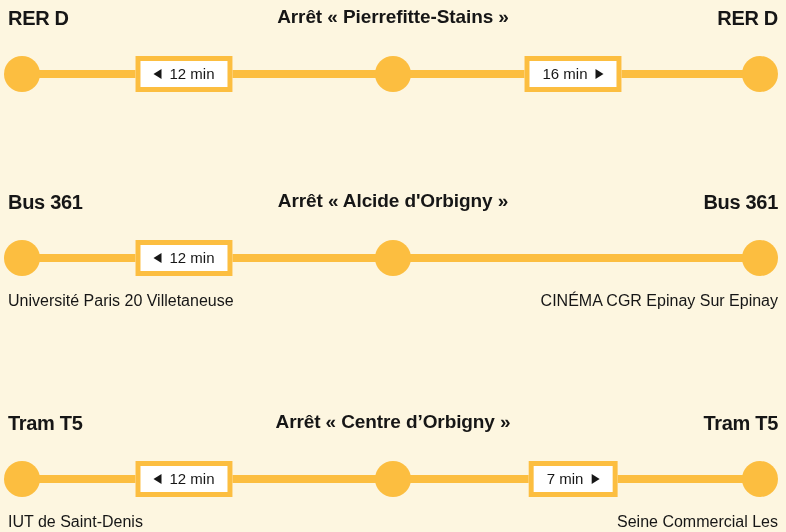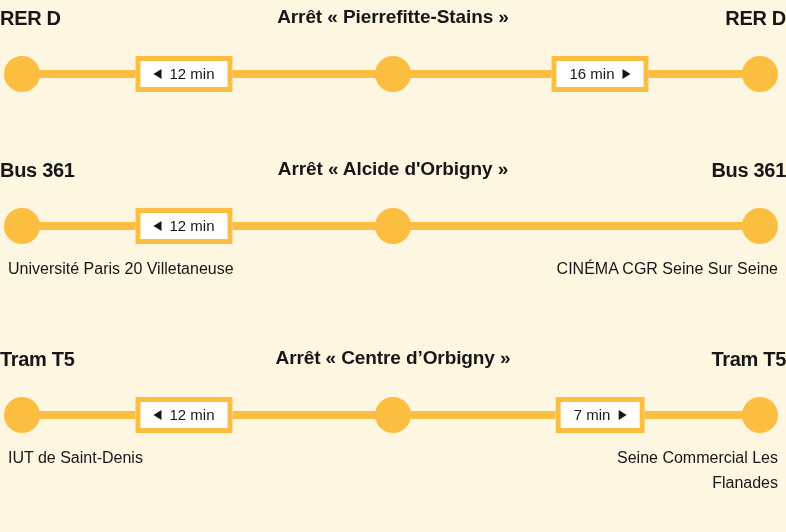--- a/index.html
+++ b/index.html
@@ -13,26 +13,26 @@
   body {
     width: 786px;
     height: 532px;
     background: var(--background);
     font-family: "Liberation Sans", sans-serif;
     color: var(--text);
     overflow: hidden;
     padding-top: 6px;
   }
   .row { position: relative; }
-  .row + .row { margin-top: 66px; }
+  .row + .row { margin-top: 98px; }
 
   .row-header {
     position: relative;
     height: 24px;
-    padding: 0 0;
+    padding: 0 8px;
   }
   .line-name {
     font-size: 20px;
     font-weight: 700;
     letter-spacing: -0.3px;
     line-height: 24px;
     white-space: nowrap;
   }
   .line-name.left { float: left; }
   .line-name.right { float: right; }
@@ -79,21 +79,21 @@
     transform: translate(-50%, -50%);
     display: inline-flex;
     align-items: center;
     gap: 8px;
     background: var(--badge-background);
     border: 5px solid var(--accent);
     padding: 4px 13px;
     white-space: nowrap;
   }
   .badge.first { left: 184px; }
-  .badge.second { left: 600px; }
+  .badge.second { left: 573px; }
   .badge .duration {
     font-size: 15px;
     line-height: 18px;
     font-weight: 400;
     color: var(--text);
   }
   .tri {
     width: 0; height: 0;
     display: inline-block;
   }
@@ -158,21 +158,21 @@
       <div class="dot start"></div>
       <div class="dot middle"></div>
       <div class="dot end"></div>
       <div class="badge first">
         <span class="tri left"></span>
         <span class="duration">12 min</span>
       </div>
     </div>
     <div class="stations">
       <div class="station left">Université Paris 20 Villetaneuse</div>
-      <div class="station right">CINÉMA CGR Seine Sur Seine</div>
+      <div class="station right">CINÉMA CGR Epinay Sur Epinay</div>
     </div>
   </div>
 
   <div class="row">
     <div class="row-header">
       <div class="line-name left">Tram T5</div>
       <div class="line-name right">Tram T5</div>
       <div class="stop-header">Arrêt « Centre d’Orbigny »</div>
     </div>
     <div class="track">

